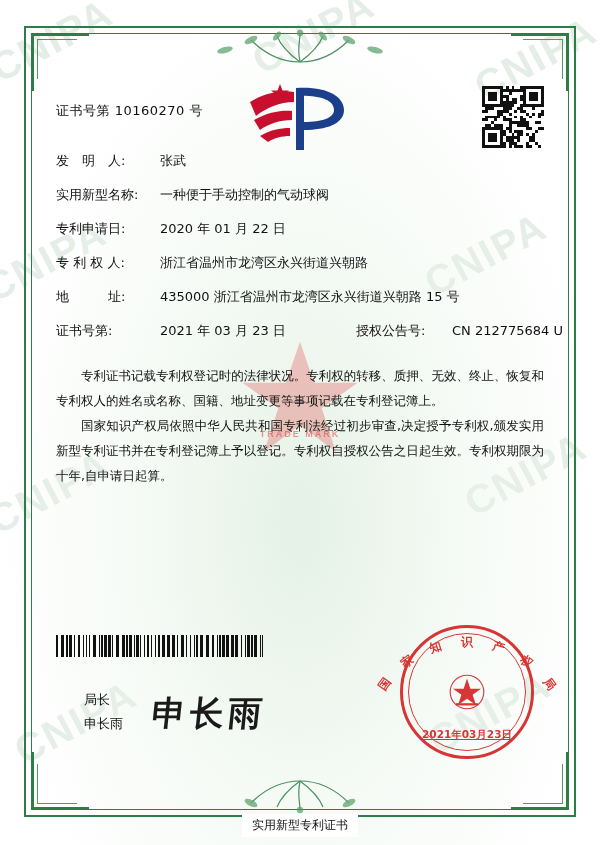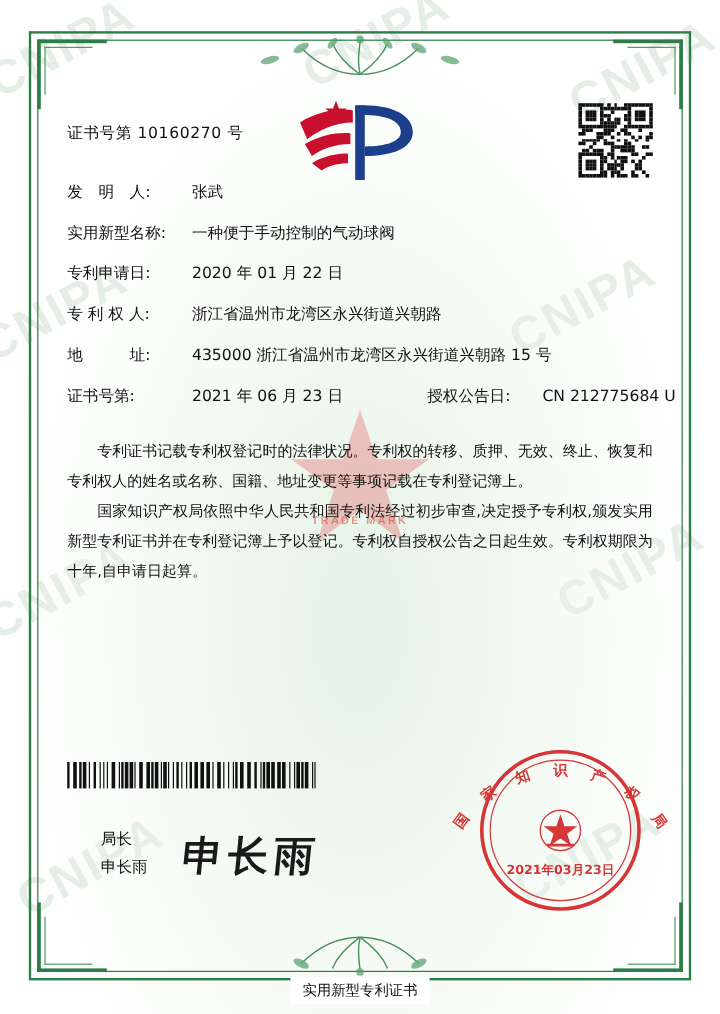--- a/index.html
+++ b/index.html
@@ -136,22 +136,22 @@
     width:56px;height:56px;
   }
   .seal-char{
     position:absolute;left:50%;top:50%;
     font-size:12px;font-weight:700;
     transform-origin:0 52px;
     width:0;height:0;
   }
   .seal-char span{position:absolute;transform:translate(-50%,-58px);white-space:nowrap;}
   .seal-date{
-    position:absolute;left:50%;bottom:24px;transform:translateX(-50%);
-    font-size:10.5px;font-weight:700;white-space:nowrap;
+    position:absolute;left:50%;bottom:14px;transform:translateX(-50%);
+    font-size:10.5px;font-weight:700;white-space:nowrap;text-decoration:underline;
   }
 
   
   .center-star{
     position:absolute;left:50%;top:398px;transform:translate(-50%,-50%);
     width:128px;height:128px;z-index:4;opacity:.5;
   }
   .prc-text{
     position:absolute;left:50%;top:404px;transform:translate(-50%,-50%);
     font-family:"Liberation Serif",serif;
@@ -729,22 +729,22 @@
       <div class="field">
         <div class="f-label">专 利 权 人:</div>
         <div class="f-value">浙江省温州市龙湾区永兴街道兴朝路</div>
       </div>
       <div class="field">
         <div class="f-label">地　　　址:</div>
         <div class="f-value">435000 浙江省温州市龙湾区永兴街道兴朝路 15 号</div>
       </div>
       <div class="field two">
         <div class="f-label">证书号第:</div>
-        <div class="f-value">2021 年 06 月 23 日</div>
-        <div class="f-label2">授权公告日:</div>
+        <div class="f-value">2021 年 03 月 23 日</div>
+        <div class="f-label2">授权公告号:</div>
         <div class="f-value">CN 212775684 U</div>
       </div>
     </div>
 
     <div class="paras">
       <p>专利证书记载专利权登记时的法律状况。专利权的转移、质押、无效、终止、恢复和专利权人的姓名或名称、国籍、地址变更等事项记载在专利登记簿上。</p>
       <p>国家知识产权局依照中华人民共和国专利法经过初步审查,决定授予专利权,颁发实用新型专利证书并在专利登记簿上予以登记。专利权自授权公告之日起生效。专利权期限为十年,自申请日起算。</p>
     </div>
 
     <div class="barcode" id="barcode">

